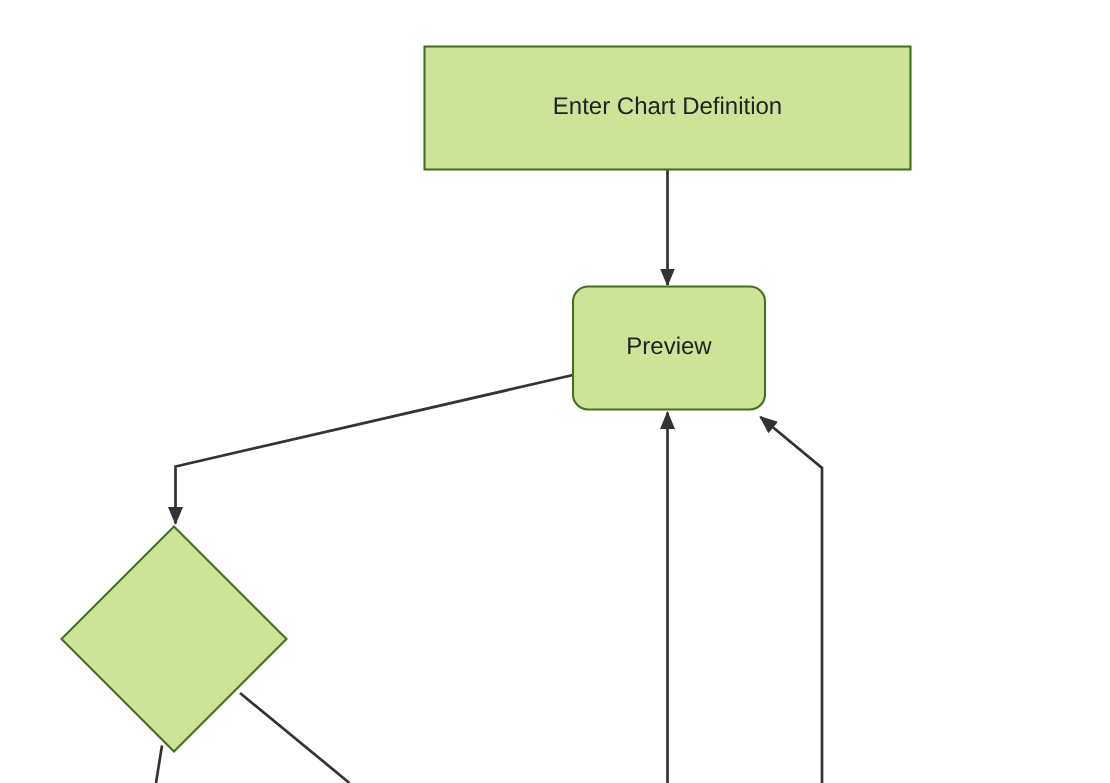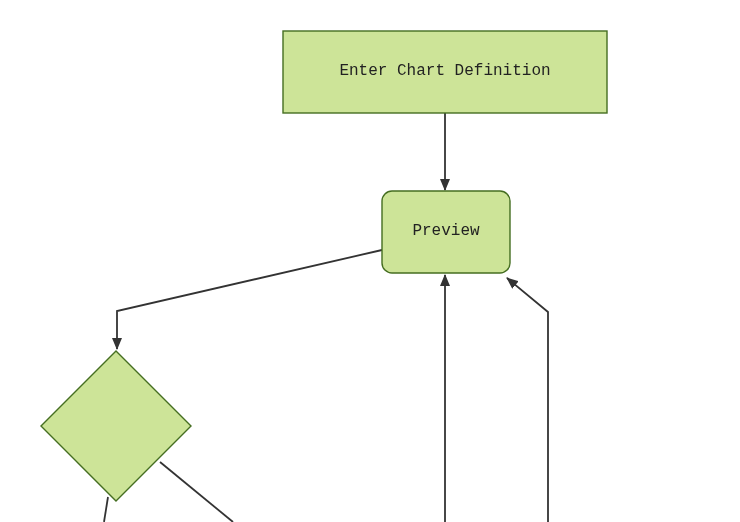--- a/index.html
+++ b/index.html
@@ -6,21 +6,21 @@
     margin: 0;
     padding: 0;
     background: var(--background, #ffffff);
   }
   .canvas {
     position: relative;
     width: 740px;
     height: 522px;
     overflow: hidden;
     background: var(--background, #ffffff);
-    font-family: Liberation Mono, monospace;
+    font-family: Liberation Sans, sans-serif;
   }
   .canvas svg {
     position: absolute;
     left: 0;
     top: 0;
     display: block;
   }
   .edge {
     fill: none;
     stroke: var(--edge_line, #333333);

